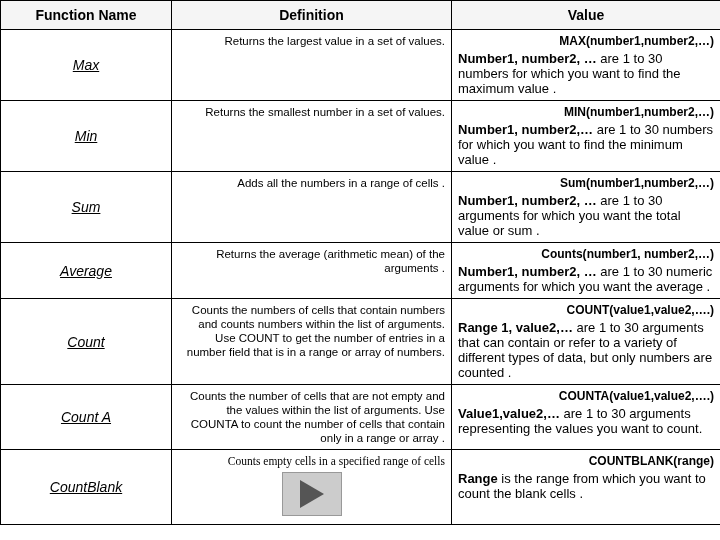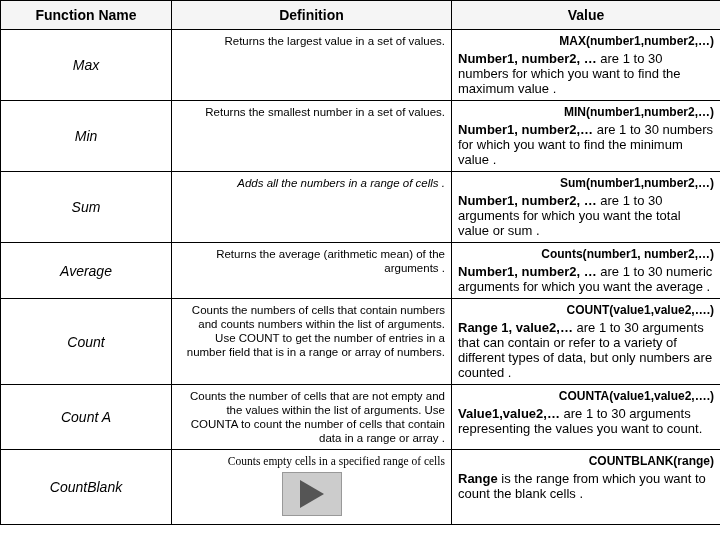--- a/index.html
+++ b/index.html
@@ -72,20 +72,21 @@
     }
     .play-triangle {
       width: 0;
       height: 0;
       border-top: 14px solid transparent;
       border-bottom: 14px solid transparent;
       border-left: 24px solid #555;
     }
     .row-span-cell {
       vertical-align: middle;
+      text-decoration: underline;
     }
   </style>
 </head>
 <body>
 
 <table>
   <colgroup>
     <col class="col1">
     <col class="col2">
     <col class="col3">
@@ -109,21 +110,21 @@
       <tr>
         <td class="func-name row-span-cell">Min</td>
         <td class="def-cell"><span style="font-size: 11.5px;">Returns the smallest number in a set of values.</span></td>
         <td class="syntax-cell">
           <span class="syntax-title"><b>MIN(</b><b>number1</b>,number2,…)</span>
           <p class="syntax-desc"><b>Number1, number2,…</b> are 1 to 30 numbers for which you want to find the minimum value .</p>
         </td>
       </tr>
       <tr>
         <td class="func-name row-span-cell">Sum</td>
-        <td class="def-cell"><span style="font-size: 11.5px; font-style: italic;">Adds all the numbers in a range of cells .</span></td>
+        <td class="def-cell"><span style="font-size: 11.5px;">Adds all the numbers in a range of cells .</span></td>
         <td class="syntax-cell">
           <span class="syntax-title"><b>Sum(</b><b>number1</b>,number2,…)</span>
           <p class="syntax-desc"><b>Number1, number2, …</b> are 1 to 30 arguments for which you want the total value or sum .</p>
         </td>
       </tr>
       <tr>
         <td class="func-name row-span-cell">Average</td>
         <td class="def-cell"><span style="font-size: 11.5px;">Returns the average (arithmetic mean) of the arguments .</span></td>
         <td class="syntax-cell">
           <span class="syntax-title"><b>Counts(</b><b>number1</b>, number2,…)</span>
@@ -133,21 +134,21 @@
       <tr>
         <td class="func-name row-span-cell">Count</td>
         <td class="def-cell"><span style="font-size: 11.5px;">Counts the numbers of cells that contain numbers and counts numbers within the list of arguments. Use COUNT to get the number of entries in a number field that is in a range or array of numbers.</span></td>
         <td class="syntax-cell">
           <span class="syntax-title"><b>COUNT(</b><b>value1</b>,value2,….)</span>
           <p class="syntax-desc"><b>Range 1, value2,…</b> are 1 to 30 arguments that can contain or refer to a variety of different types of data, but only numbers are counted .</p>
         </td>
       </tr>
       <tr>
         <td class="func-name row-span-cell">Count A</td>
-        <td class="def-cell"><span style="font-size: 11.5px;">Counts the number of cells that are not empty and the values within the list of arguments. Use COUNTA to count the number of cells that contain data in a range or array .</span></td>
+        <td class="def-cell"><span style="font-size: 11.5px;">Counts the number of cells that are not empty and the values within the list of arguments. Use COUNTA to count the number of cells that contain only in a range or array .</span></td>
         <td class="syntax-cell">
           <span class="syntax-title"><b>COUNTA(</b><b>value1</b>,value2,….)</span>
           <p class="syntax-desc"><b>Value1,value2,…</b> are 1 to 30 arguments representing the values you want to count.</p>
         </td>
       </tr>
       <tr>
         <td class="func-name row-span-cell">CountBlank</td>
         <td class="def-cell"><span style="font-size: 11.5px; font-family: Liberation Serif, serif;">Counts empty cells in a specified range of cells</span><div class="play-button-container">
             <div class="play-btn-wrap">
               <div class="play-triangle"></div>

